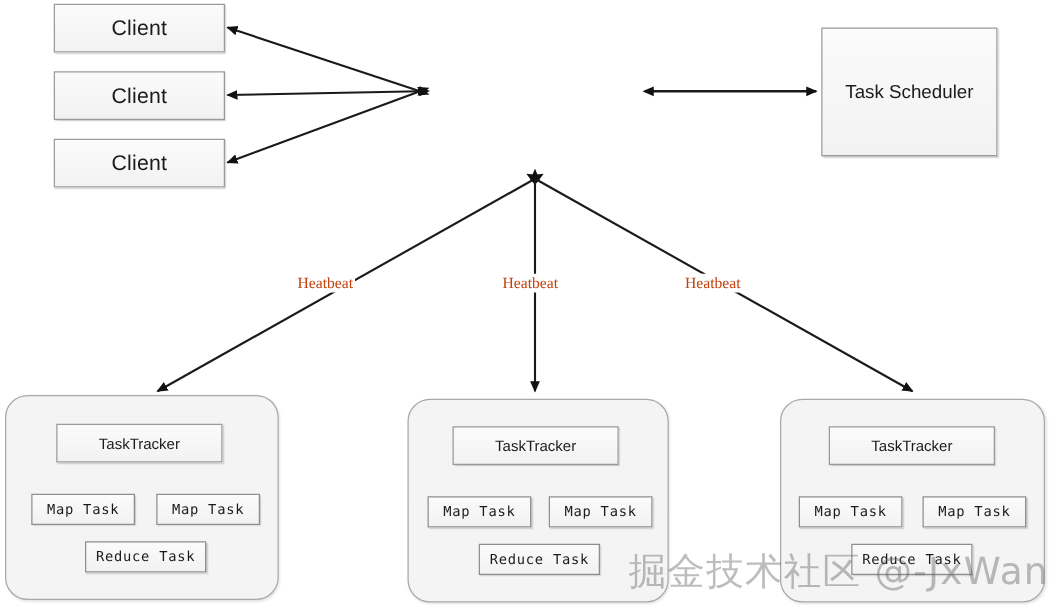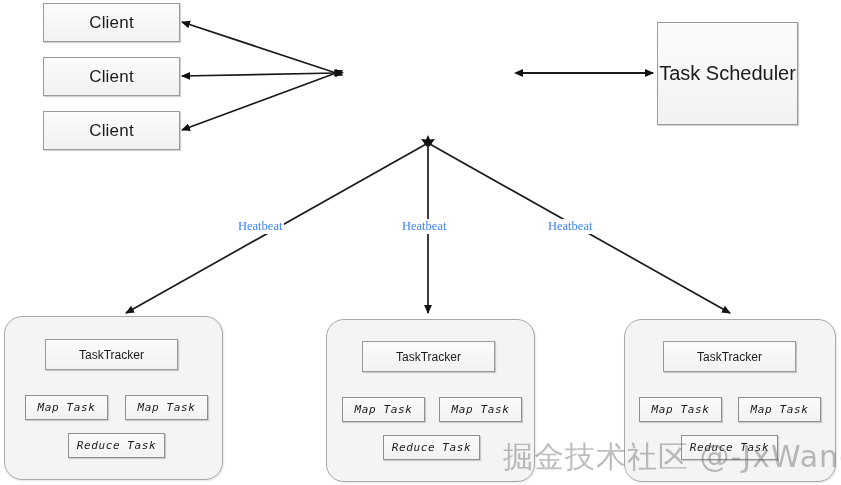--- a/index.html
+++ b/index.html
@@ -41,46 +41,45 @@
     letter-spacing: 0.2px;
   }
   .jobtracker {
     font-size: 17px;
     border-radius: 14px;
     border-color: #a8a8a8;
     background: linear-gradient(to bottom, #fafafa 0%, #f0f0f0 100%);
     box-shadow: 1px 1px 2px rgba(0,0,0,0.12);
   }
   .scheduler {
-    font-size: 20px;
+    font-size: 15px;
   }
   .tt-container {
     position: absolute;
     box-sizing: border-box;
     border: 1px solid #a9a9a9;
     border-radius: 18px;
     background: #f4f4f4;
     box-shadow: 1px 1px 2px rgba(0,0,0,0.10);
   }
   .tt-title {
     font-size: 12px;
   }
   .task-box {
     font-family: "DejaVu Sans Mono", "Liberation Mono", monospace;
     font-size: 11px;
     letter-spacing: 0.6px;
     border: 1px solid #8f8f8f;
     box-shadow: 1px 1px 1px rgba(0,0,0,0.16);
-    font-style: italic;
   }
   .edge-label {
     position: absolute;
     font-family: "Liberation Serif", serif;
     font-size: 12.5px;
-    color: #3b82f6;
+    color: #c2410c;
     background: #ffffff;
     padding: 0 2px;
     white-space: nowrap;
     text-align: center;
   }
   .watermark {
     position: absolute;
     font-family: "DejaVu Sans", sans-serif;
     font-size: 30px;
     color: rgba(90,90,90,0.40);

